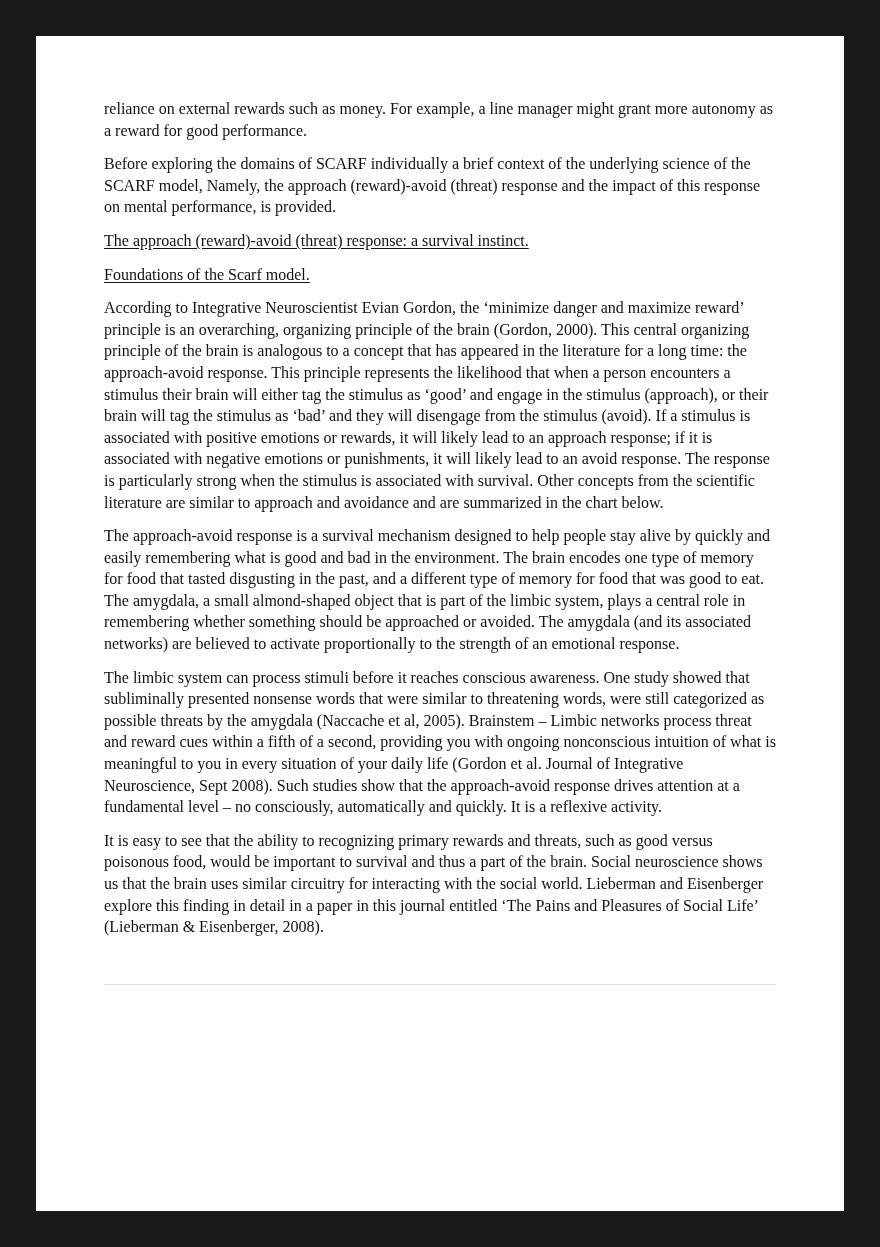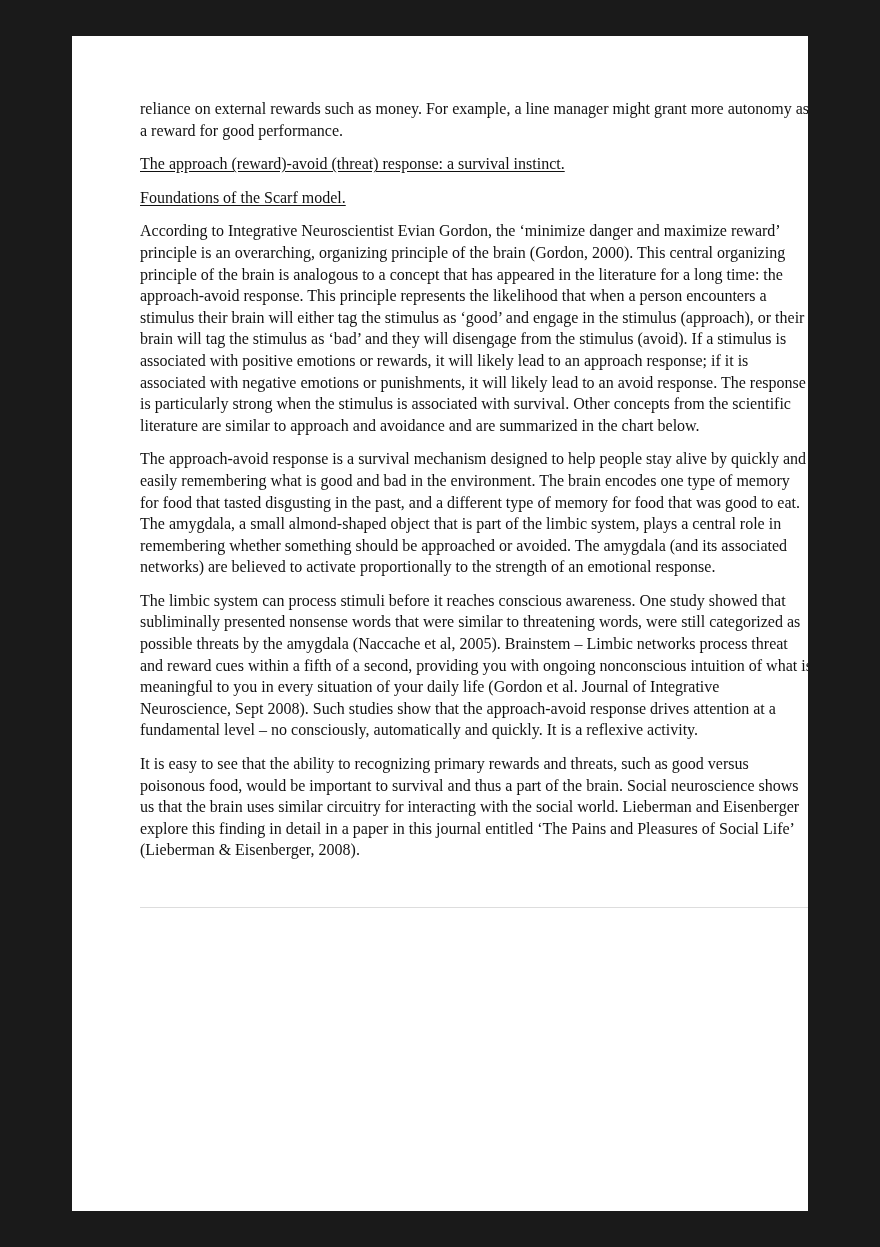--- a/index.html
+++ b/index.html
@@ -7,21 +7,21 @@
     padding: 0;
     background: #1a1a1a;
   }
   body {
     width: 880px;
     min-height: 1247px;
     font-family: "Liberation Serif", "DejaVu Serif", serif;
   }
   .page {
     box-sizing: border-box;
-    width: 736px;
+    width: 808px;
     height: 1175px;
     margin: 36px auto;
     background: #ffffff;
     padding: 62px 68px 40px 68px;
     overflow: hidden;
   }
   .content {
     width: 672px;
     color: #111111;
     font-size: 16px;
@@ -43,20 +43,21 @@
     margin: 46px 0 0 0;
     width: 672px;
   }
 </style>
 </head>
 <body>
 
 <div class="page">
   <div class="content">
     <p class="para">reliance on external rewards such as money. For example, a line manager might grant more autonomy as a reward for good performance.</p>
+    <p class="para">Before exploring the domains of SCARF individually a brief context of the underlying science of the SCARF model, Namely, the approach (reward)-avoid (threat) response and the impact of this response on mental performance, is provided.</p>
     <p class="heading">The approach (reward)-avoid (threat) response: a survival instinct.</p>
     <p class="heading">Foundations of the Scarf model.</p>
     <p class="para">According to Integrative Neuroscientist Evian Gordon, the ‘minimize danger and maximize reward’ principle is an overarching, organizing principle of the brain (Gordon, 2000). This central organizing principle of the brain is analogous to a concept that has appeared in the literature for a long time: the approach-avoid response. This principle represents the likelihood that when a person encounters a stimulus their brain will either tag the stimulus as ‘good’ and engage in the stimulus (approach), or their brain will tag the stimulus as ‘bad’ and they will disengage from the stimulus (avoid). If a stimulus is associated with positive emotions or rewards, it will likely lead to an approach response; if it is associated with negative emotions or punishments, it will likely lead to an avoid response. The response is particularly strong when the stimulus is associated with survival. Other concepts from the scientific literature are similar to approach and avoidance and are summarized in the chart below.</p>
     <p class="para">The approach-avoid response is a survival mechanism designed to help people stay alive by quickly and easily remembering what is good and bad in the environment. The brain encodes one type of memory for food that tasted disgusting in the past, and a different type of memory for food that was good to eat. The amygdala, a small almond-shaped object that is part of the limbic system, plays a central role in remembering whether something should be approached or avoided. The amygdala (and its associated networks) are believed to activate proportionally to the strength of an emotional response.</p>
     <p class="para">The limbic system can process stimuli before it reaches conscious awareness. One study showed that subliminally presented nonsense words that were similar to threatening words, were still categorized as possible threats by the amygdala (Naccache et al, 2005). Brainstem – Limbic networks process threat and reward cues within a fifth of a second, providing you with ongoing nonconscious intuition of what is meaningful to you in every situation of your daily life (Gordon et al. Journal of Integrative Neuroscience, Sept 2008). Such studies show that the approach-avoid response drives attention at a fundamental level – no consciously, automatically and quickly. It is a reflexive activity.</p>
     <p class="para">It is easy to see that the ability to recognizing primary rewards and threats, such as good versus poisonous food, would be important to survival and thus a part of the brain. Social neuroscience shows us that the brain uses similar circuitry for interacting with the social world. Lieberman and Eisenberger explore this finding in detail in a paper in this journal entitled ‘The Pains and Pleasures of Social Life’ (Lieberman &amp; Eisenberger, 2008).</p>
     <hr class="divider">
   </div>
 </div>
 

